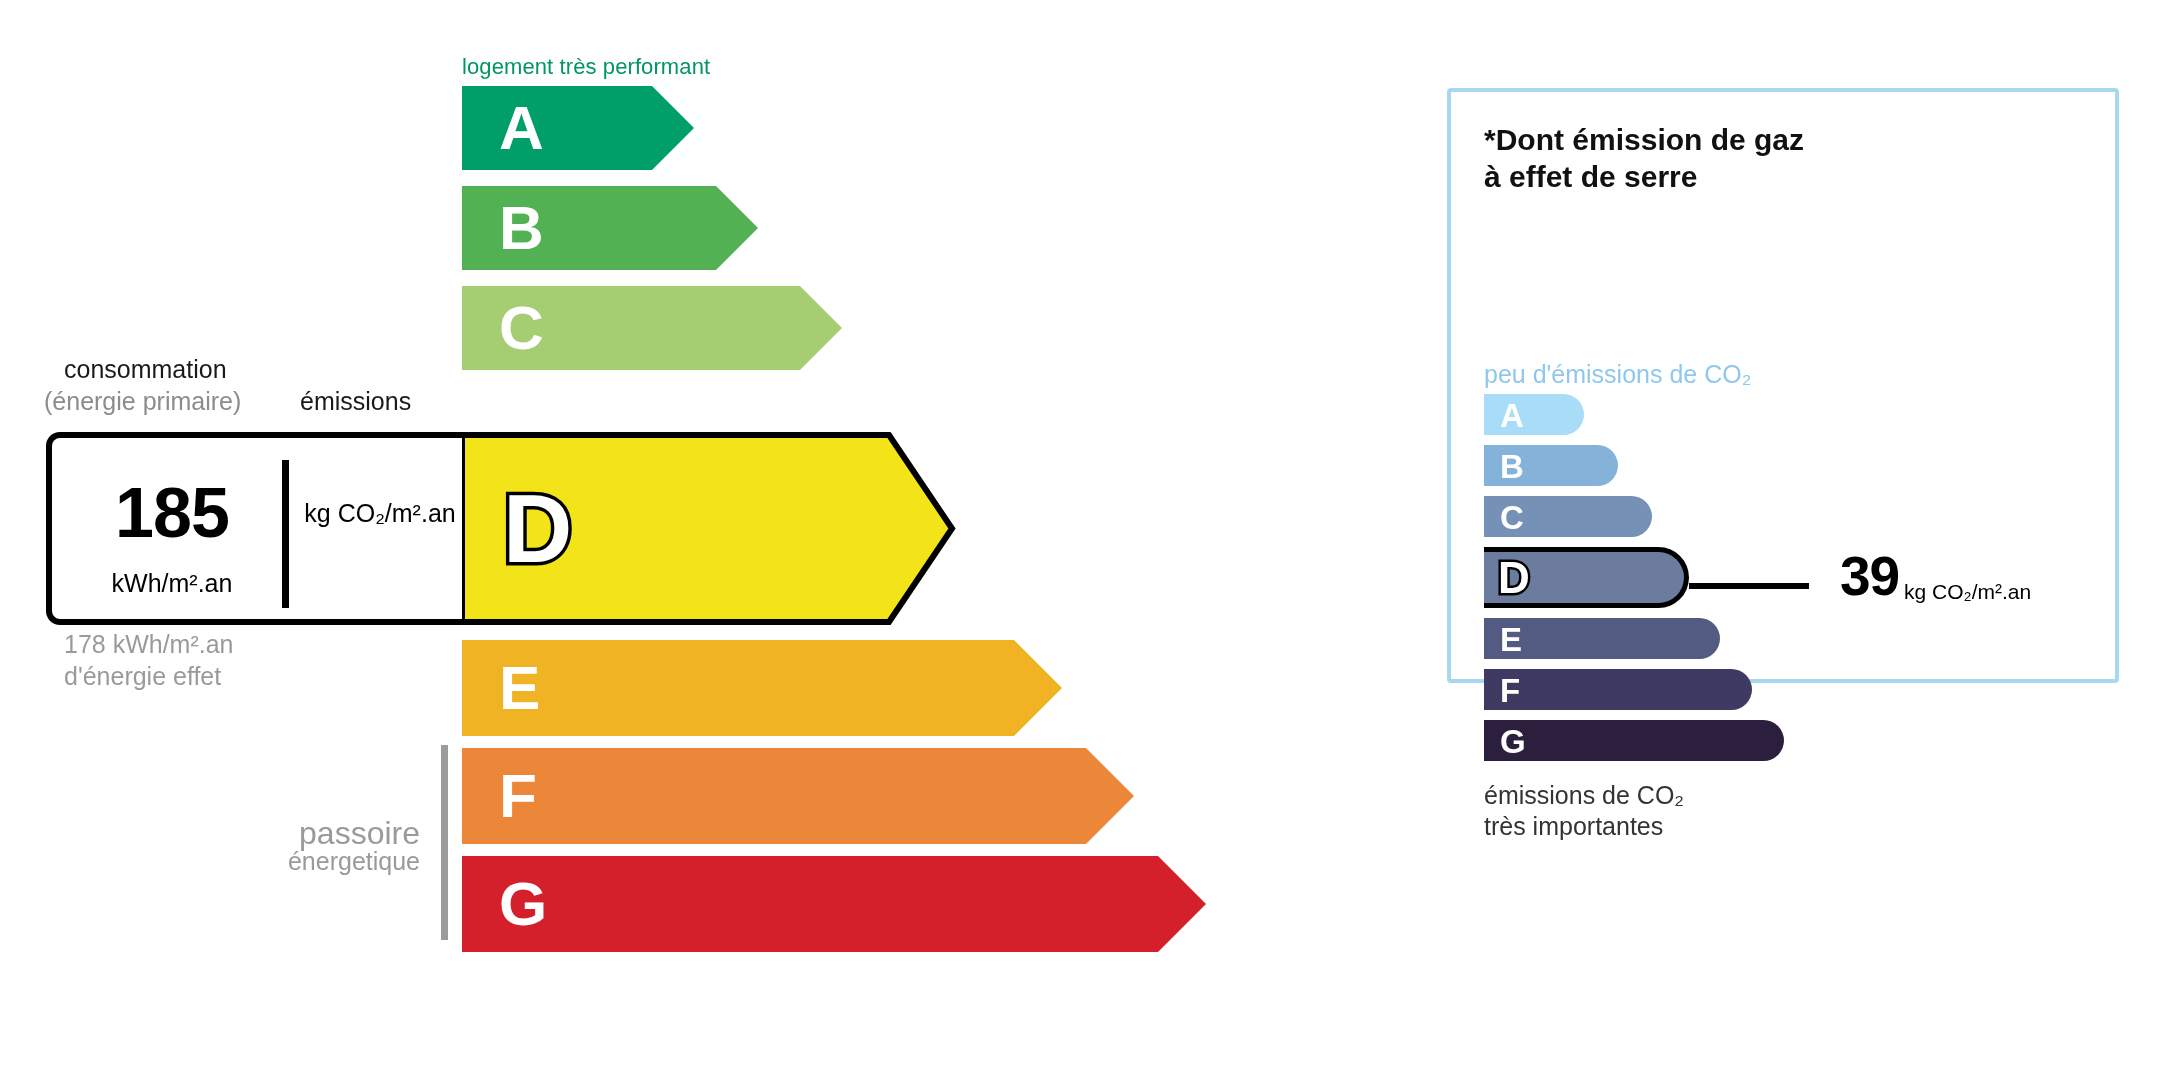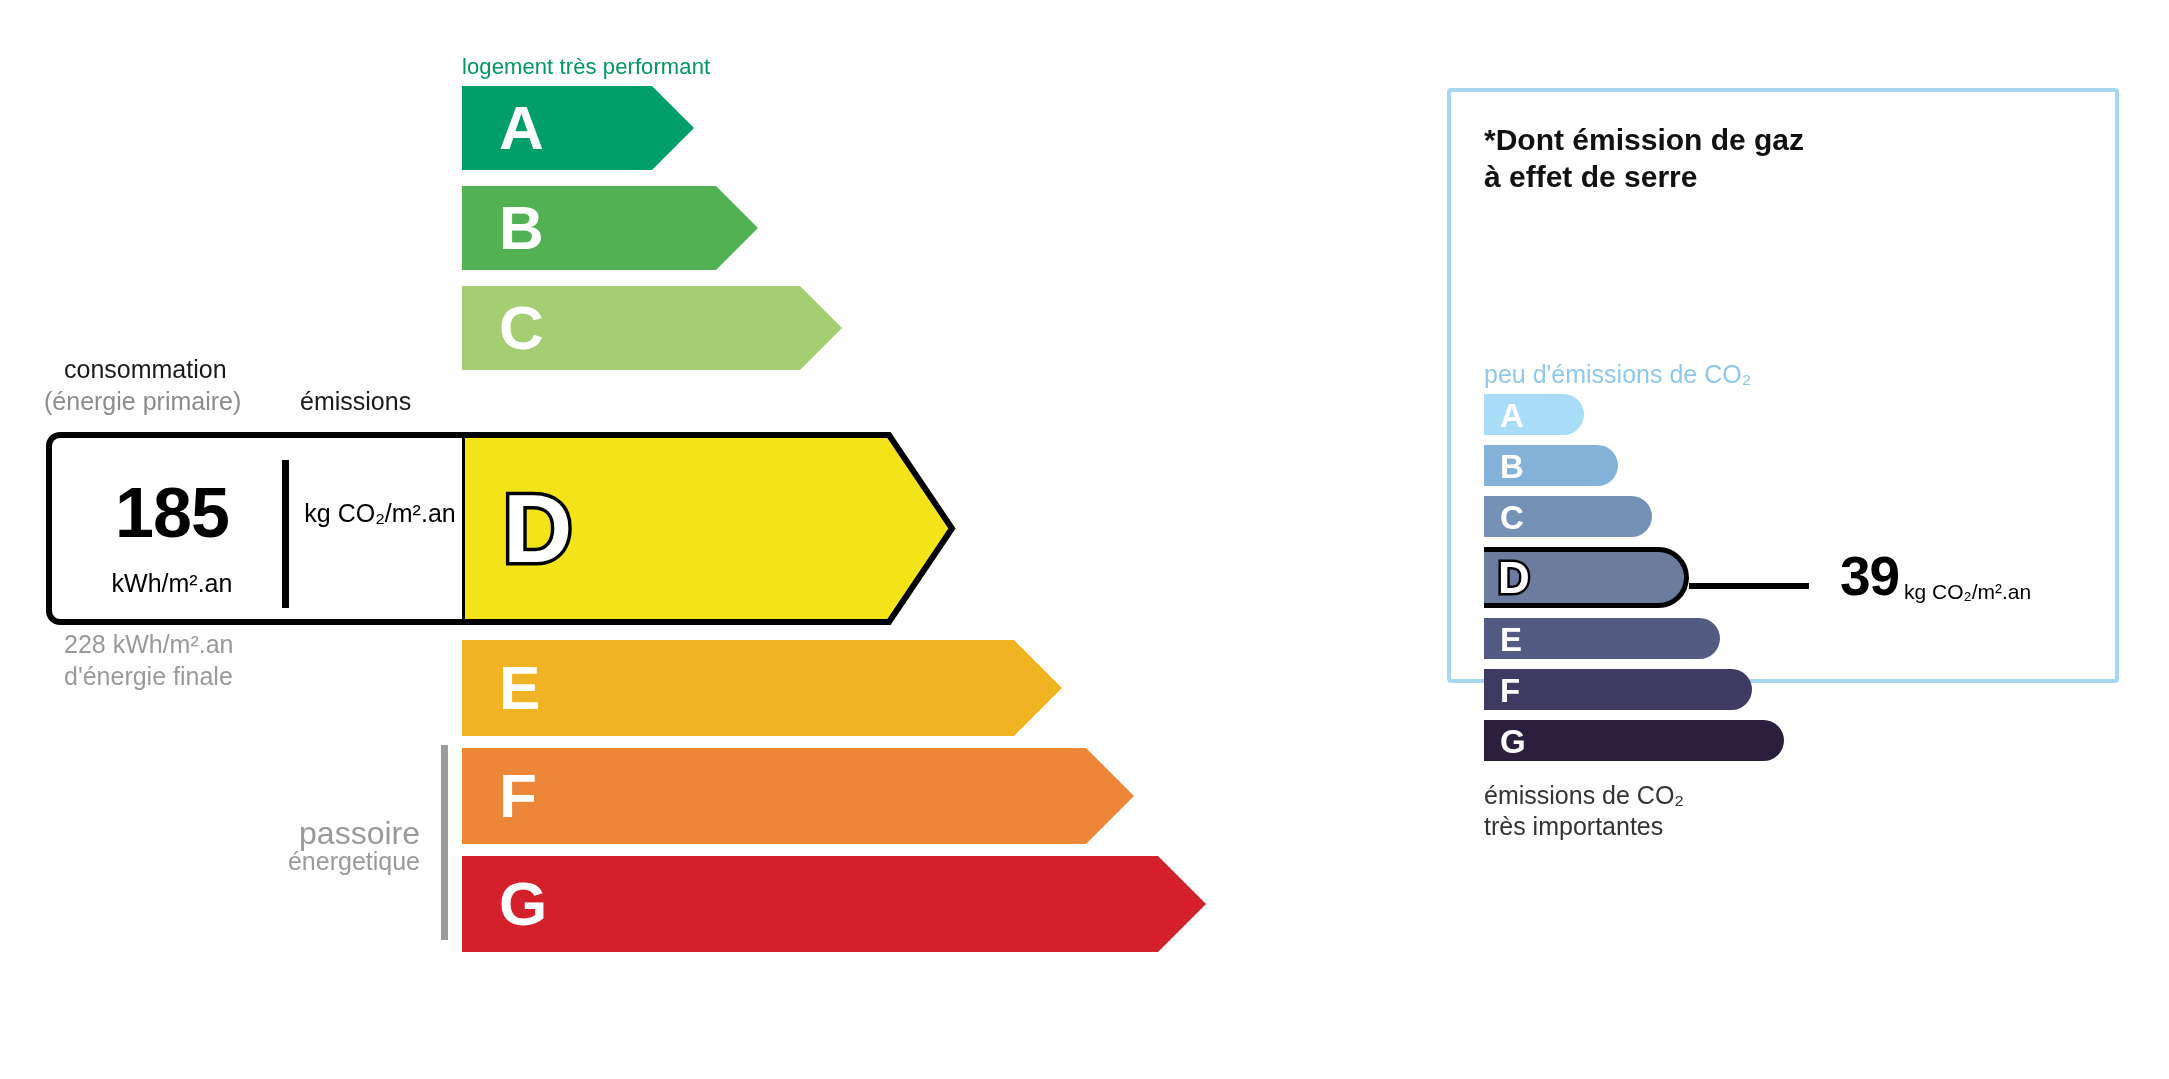--- a/index.html
+++ b/index.html
@@ -159,22 +159,22 @@
         </div>
       </div>
       <div class="d-arrow">
         <svg width="496" height="193" viewBox="0 0 496 193">
           <polygon points="0,3 427,3 490,96.5 427,190 0,190" fill="#F3E419" stroke="#000" stroke-width="6"></polygon>
         </svg>
         <span class="letter-d">D</span>
       </div>
     </div>
 
-    <div class="lbl-final1">228 kWh/m².an</div>
-    <div class="lbl-final2">d'énergie finale</div>
+    <div class="lbl-final1">178 kWh/m².an</div>
+    <div class="lbl-final2">d'énergie effet</div>
 
     <div class="passoire-bar"></div>
     <div class="passoire-t1">passoire</div>
     <div class="passoire-t2">énergetique</div>
 
   </div>
 
   <div class="co2">
     <div class="co2-title">
       <span>*Dont émission de gaz</span><br>

